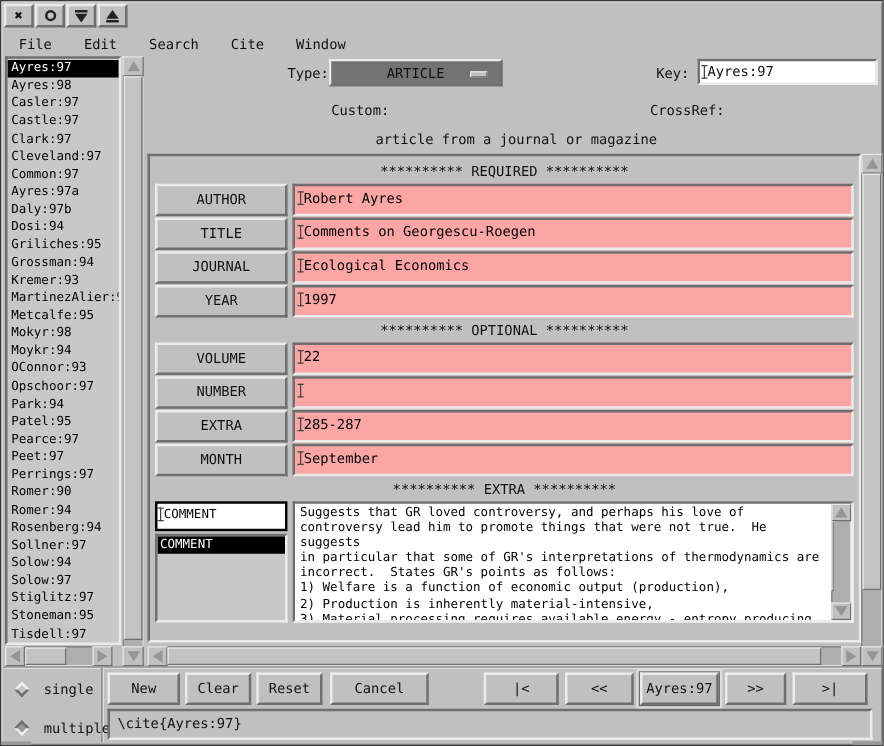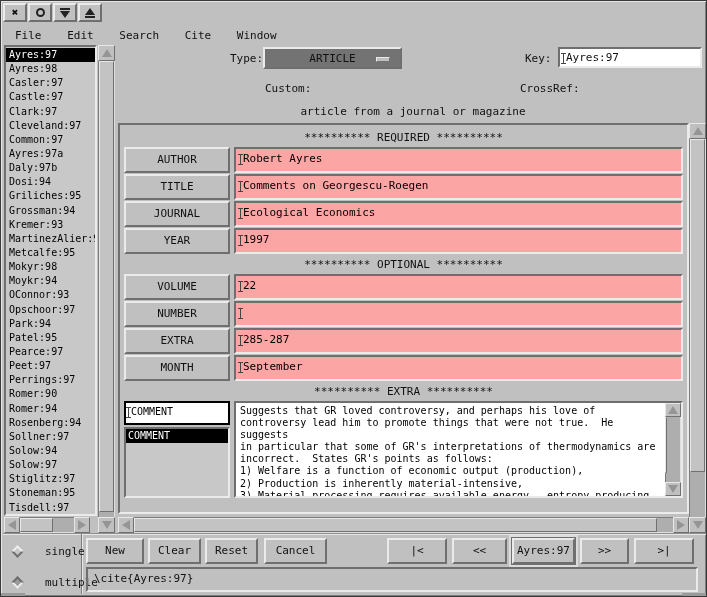--- a/index.html
+++ b/index.html
@@ -78,21 +78,21 @@
   .comment-area{flex:1;margin-left:4px;background:#fff;border:2px solid;border-color:#6f6f6f #ebebeb #ebebeb #6f6f6f;
     display:flex;position:relative;overflow:hidden;}
   #comment-text{flex:1;font-size:10px;line-height:12.1px;padding:2px 1px 0 4px;white-space:pre-wrap;overflow:hidden;color:#000;}
   .ta-vscroll{flex:0 0 16px;display:flex;flex-direction:column;background:#aeaeae;
     box-shadow:inset 1px 1px 0 #7d7d7d, inset -1px -1px 0 #dedede;}
   .ta-vscroll .sb-btn{flex:0 0 14px;height:14px;}
   
   #bottom-bar{position:absolute;left:2px;top:532px;width:703px;height:61px;border-top:1px solid #8e8e8e;
     box-shadow:inset 0 1px 0 #e6e6e6;}
   #bottom-divider{position:absolute;left:78px;top:0;bottom:0;width:2px;border-left:1px solid #7d7d7d;border-right:1px solid #e6e6e6;}
-  .radio-row{position:absolute;left:10px;display:flex;align-items:center;gap:23px;height:20px;}
+  .radio-row{position:absolute;left:10px;display:flex;align-items:center;gap:13px;height:20px;}
   .diamond{width:9px;height:9px;transform:rotate(45deg);background:#c6c6c6;
     border:2px solid;border-color:#eee #6e6e6e #6e6e6e #eee;}
   .diamond.sel{background:#9a9a9a;border-color:#6e6e6e #eee #eee #6e6e6e;}
   .radio-label{font-size:11px;color:#111;}
   .btn{position:absolute;top:4px;height:26px;text-align:center;font-size:11px;line-height:21px;color:#111;
     border:2px solid;border-color:#ebebeb #6f6f6f #6f6f6f #ebebeb;background:#c0c0c0;}
   .btn.default{box-shadow:0 0 0 1px #707070, 0 0 0 3px #dcdcdc;}
   #cite-box{position:absolute;left:83px;top:33px;width:612px;height:25px;
     border:2px solid;border-color:#6f6f6f #ebebeb #ebebeb #6f6f6f;font-size:11px;padding:3px 6px;color:#111;white-space:nowrap;overflow:hidden;}
   .corner{position:absolute;bottom:0;width:24px;height:3px;background:#9a9a9a;}
@@ -311,21 +311,21 @@
       <span class="radio-label">single</span>
     </div>
     <div class="radio-row" style="top:38px;">
       <span class="diamond sel"></span>
       <span class="radio-label">multiple</span>
     </div>
 
     <div class="btn" style="left:83px;width:58px;">New</div>
     <div class="btn" style="left:145px;width:53px;">Clear</div>
     <div class="btn" style="left:202px;width:53px;">Reset</div>
-    <div class="btn" style="left:261px;width:63px;">Cancel</div>
+    <div class="btn" style="left:261px;width:79px;">Cancel</div>
 
     <div class="btn" style="left:384px;width:60px;">|&lt;</div>
     <div class="btn" style="left:449px;width:55px;">&lt;&lt;</div>
     <div class="btn default" style="left:509px;width:63px;">Ayres:97</div>
     <div class="btn" style="left:577px;width:49px;">&gt;&gt;</div>
     <div class="btn" style="left:631px;width:60px;">&gt;|</div>
 
     <div id="cite-box">\cite{Ayres:97}</div>
   </div>
 

